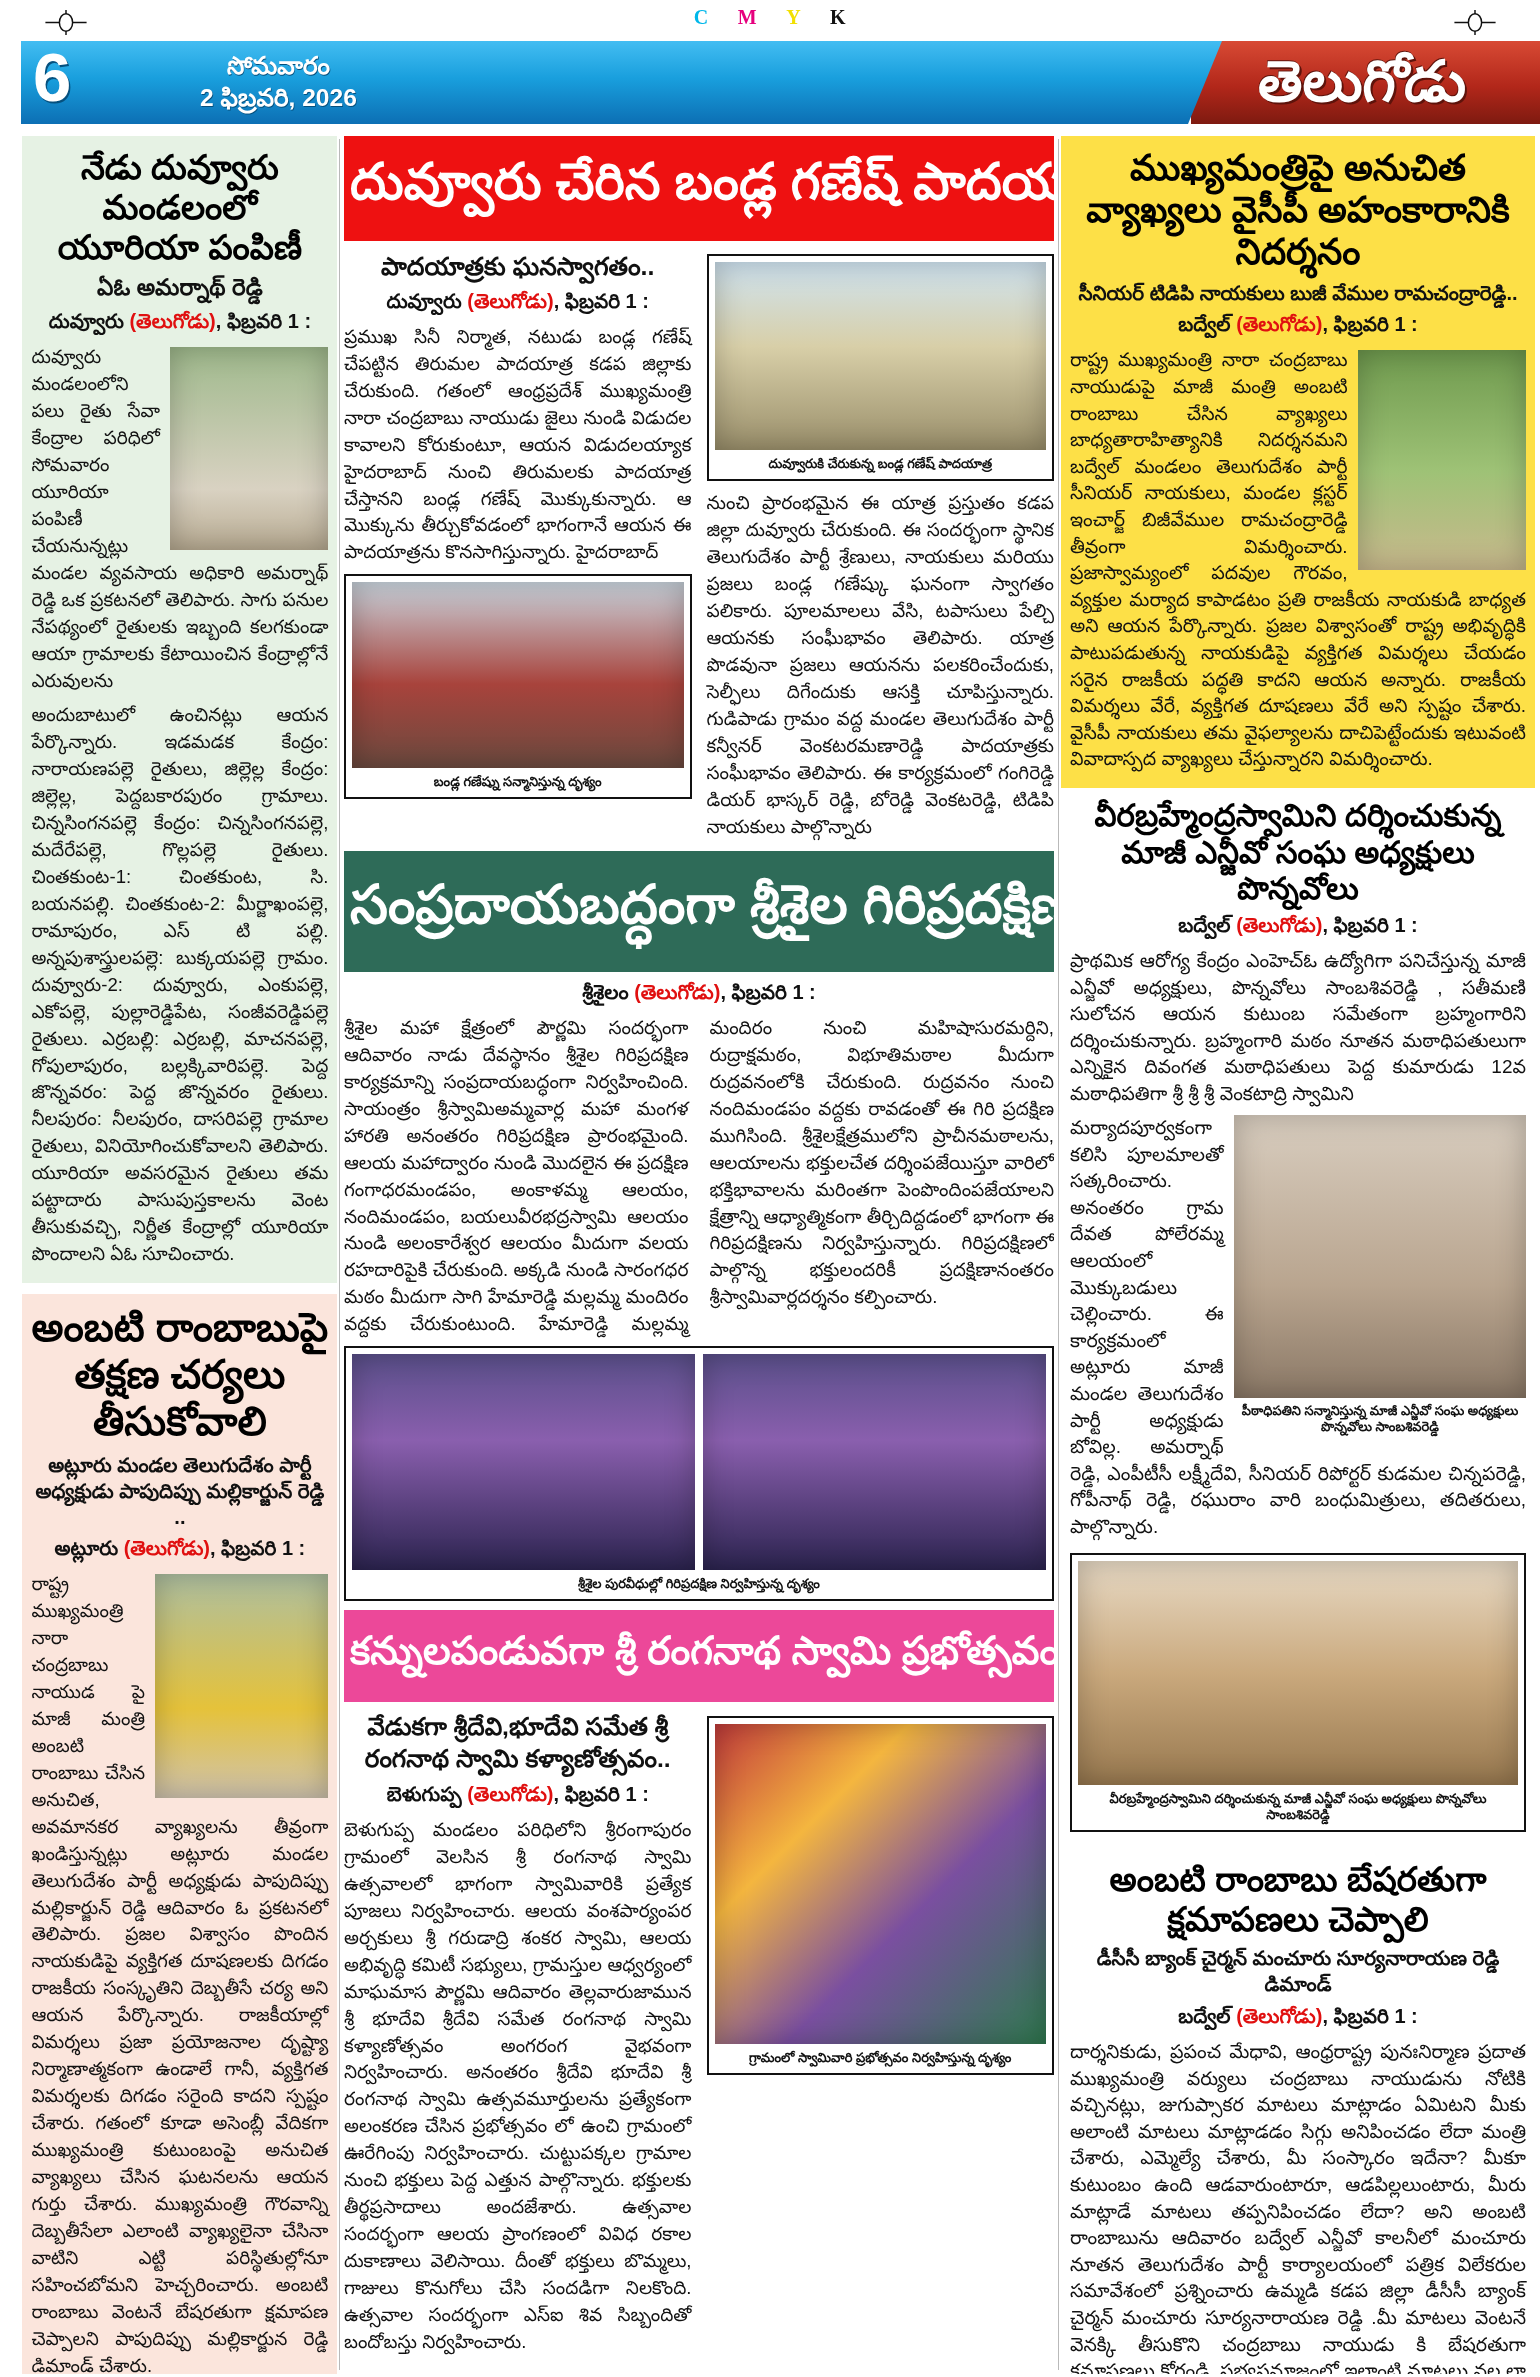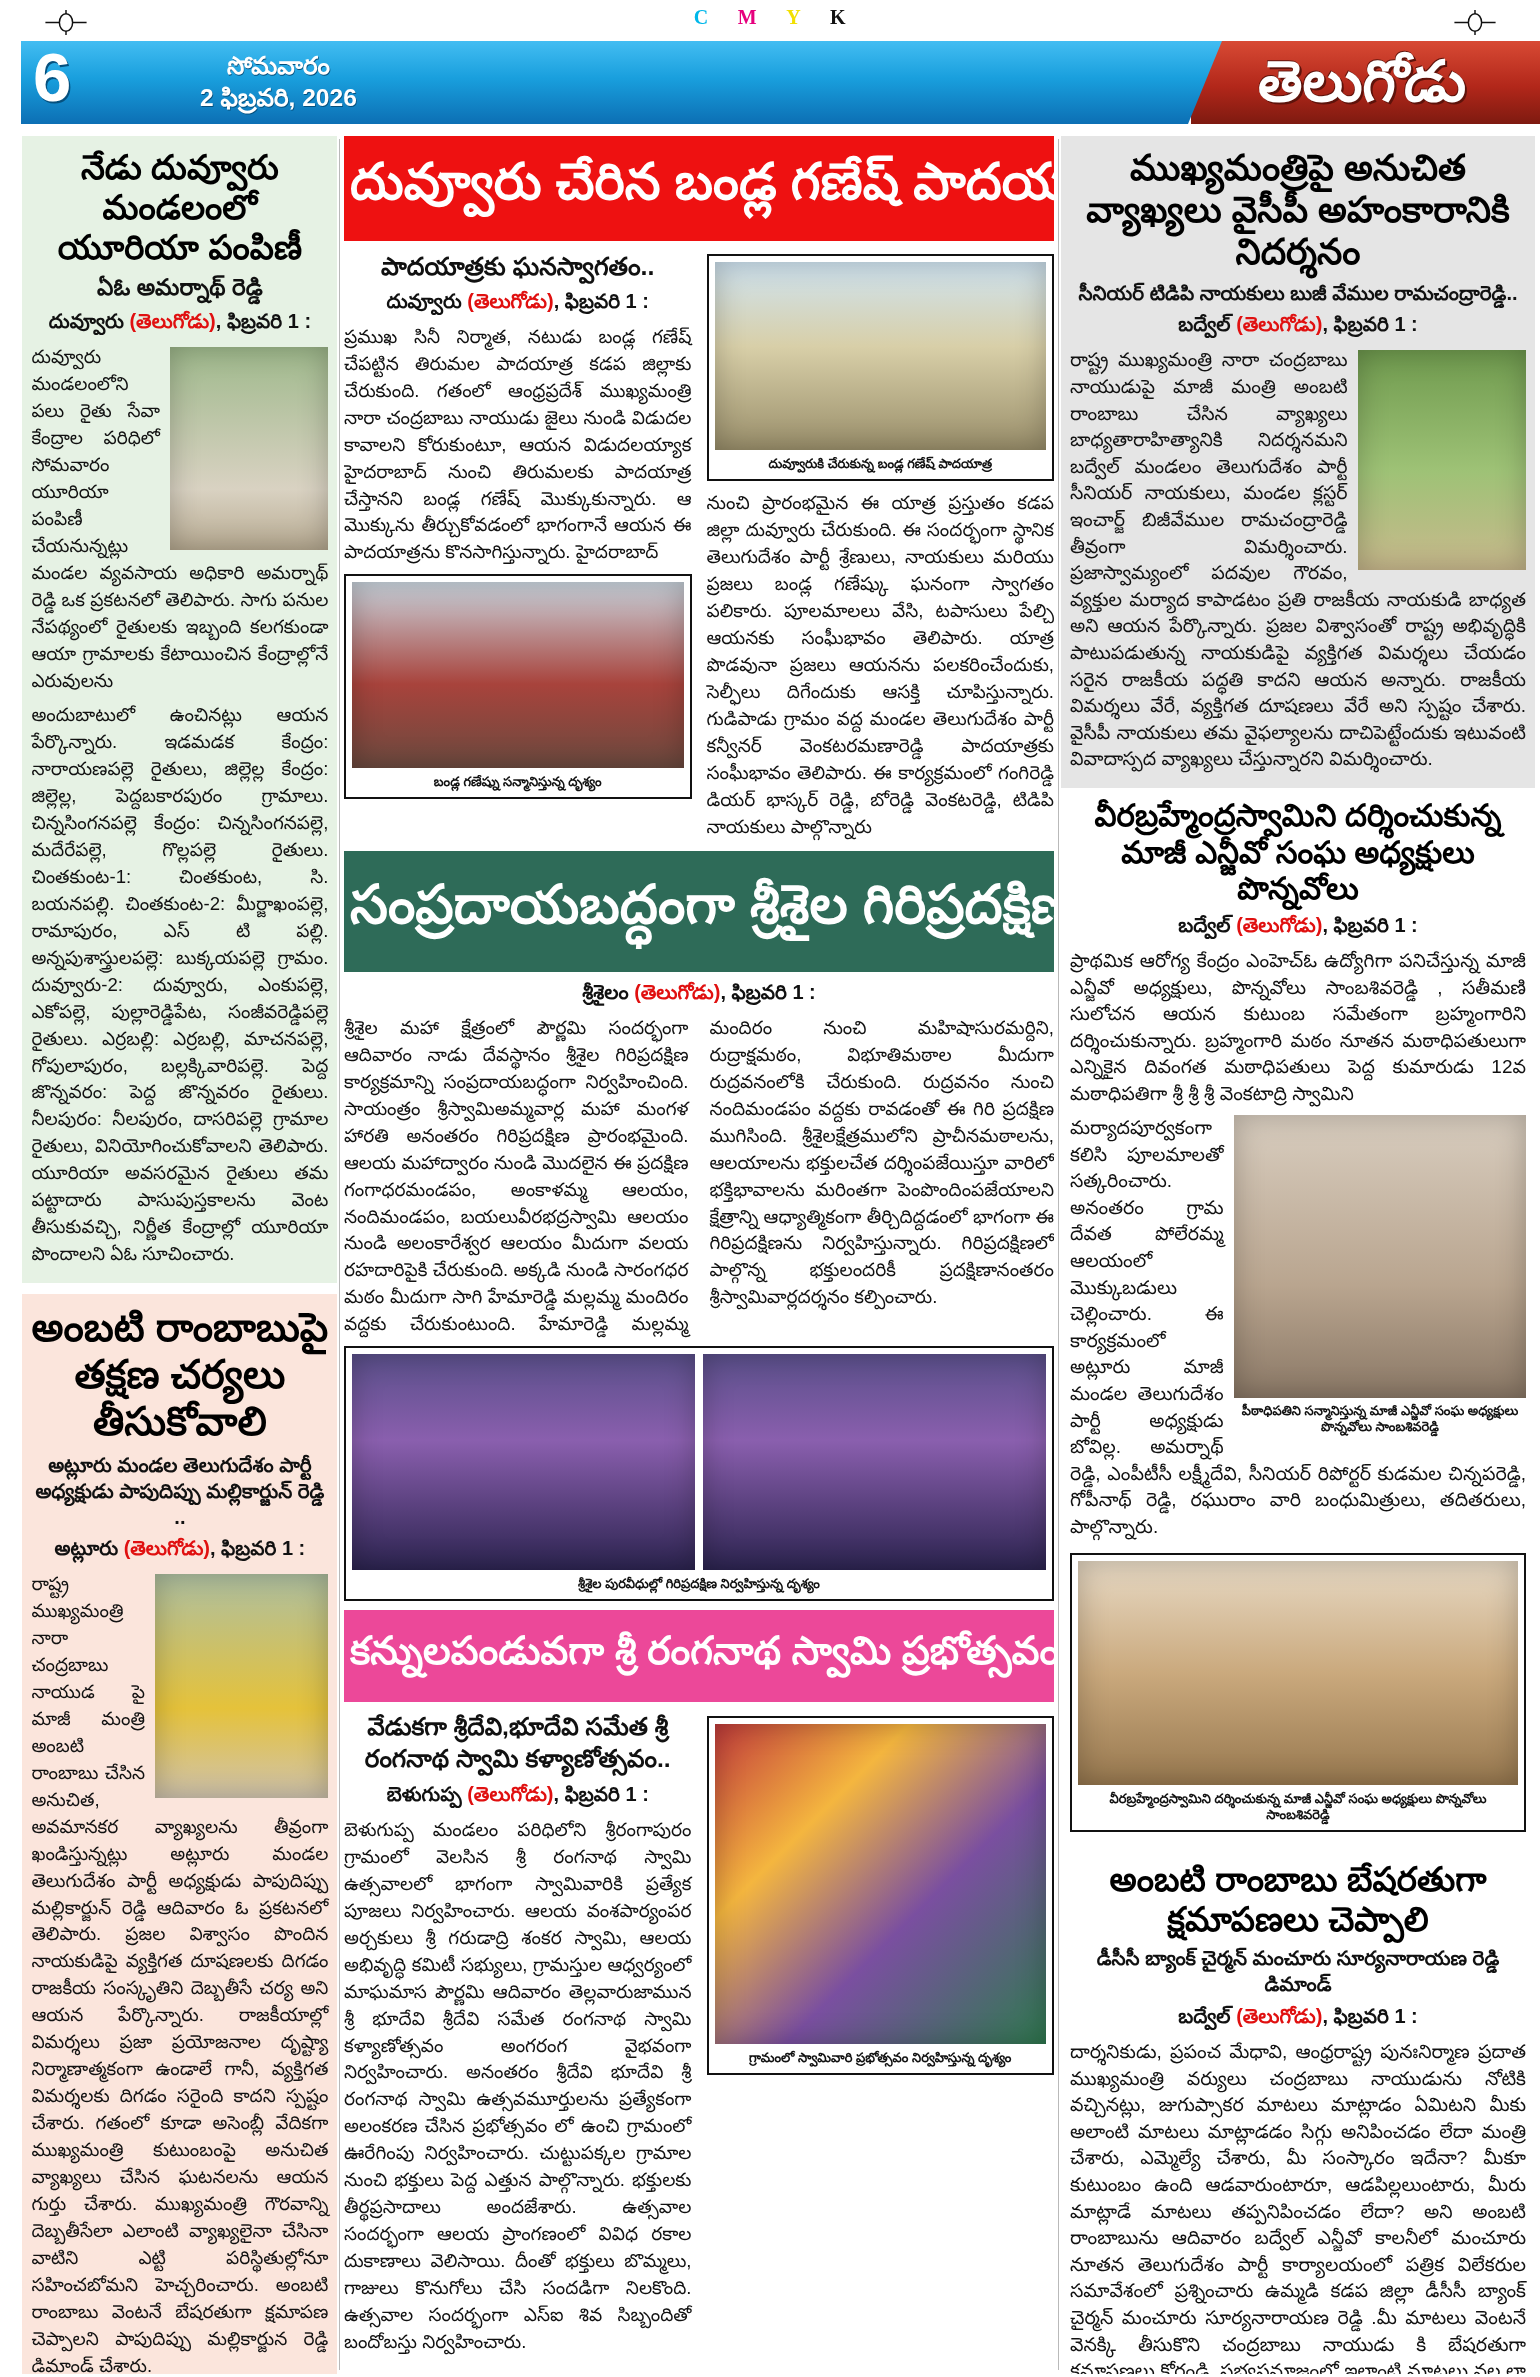--- a/index.html
+++ b/index.html
@@ -30,21 +30,21 @@
   
   .col{position:absolute;top:136px;bottom:3px;overflow:hidden;}
   .col-left{left:22.4px;width:315px;}
   .col-center{left:344px;width:710px;}
   .col-right{left:1061px;width:474px;}
   .vline{position:absolute;top:139px;bottom:7.5px;width:0.7px;background:#b9b9b9;}
   
   .art{margin-bottom:10.4px;padding:7.5px 9px;}
   .tint-green{background:#e6f2e4;}
   .tint-pink{background:#fbe5dc;}
-  .tint-cream{background:#e5e5e5;}
+  .tint-cream{background:#fde047;}
   .hl{font-weight:bold;text-align:center;line-height:1.18;margin:3px 0 6px 0;color:#000;}.s42{font-size:31px}.s44{font-size:40px}.s46{font-size:34px}.s48{font-size:36px}
   .sub{font-weight:bold;text-align:center;font-size:20px;line-height:1.3;margin:0 0 7.5px 0;}
   .sub-lg{font-size:23px;}
   .dl{font-weight:bold;text-align:center;font-size:20px;margin:4.5px 0 6px 0;}
   .dl .red{color:#e01010;}
   .body{font-size:18.6px;line-height:1.45;text-align:justify;margin:0 0 7.5px 0;}
   .body-sm{font-size:19px;line-height:1.4;}
   .cap{font-weight:bold;text-align:center;font-size:13px;line-height:1.3;margin-top:4.5px;}
   .fr{float:right;margin:3px 0 6px 10.4px;}
   .clear{clear:both;}

